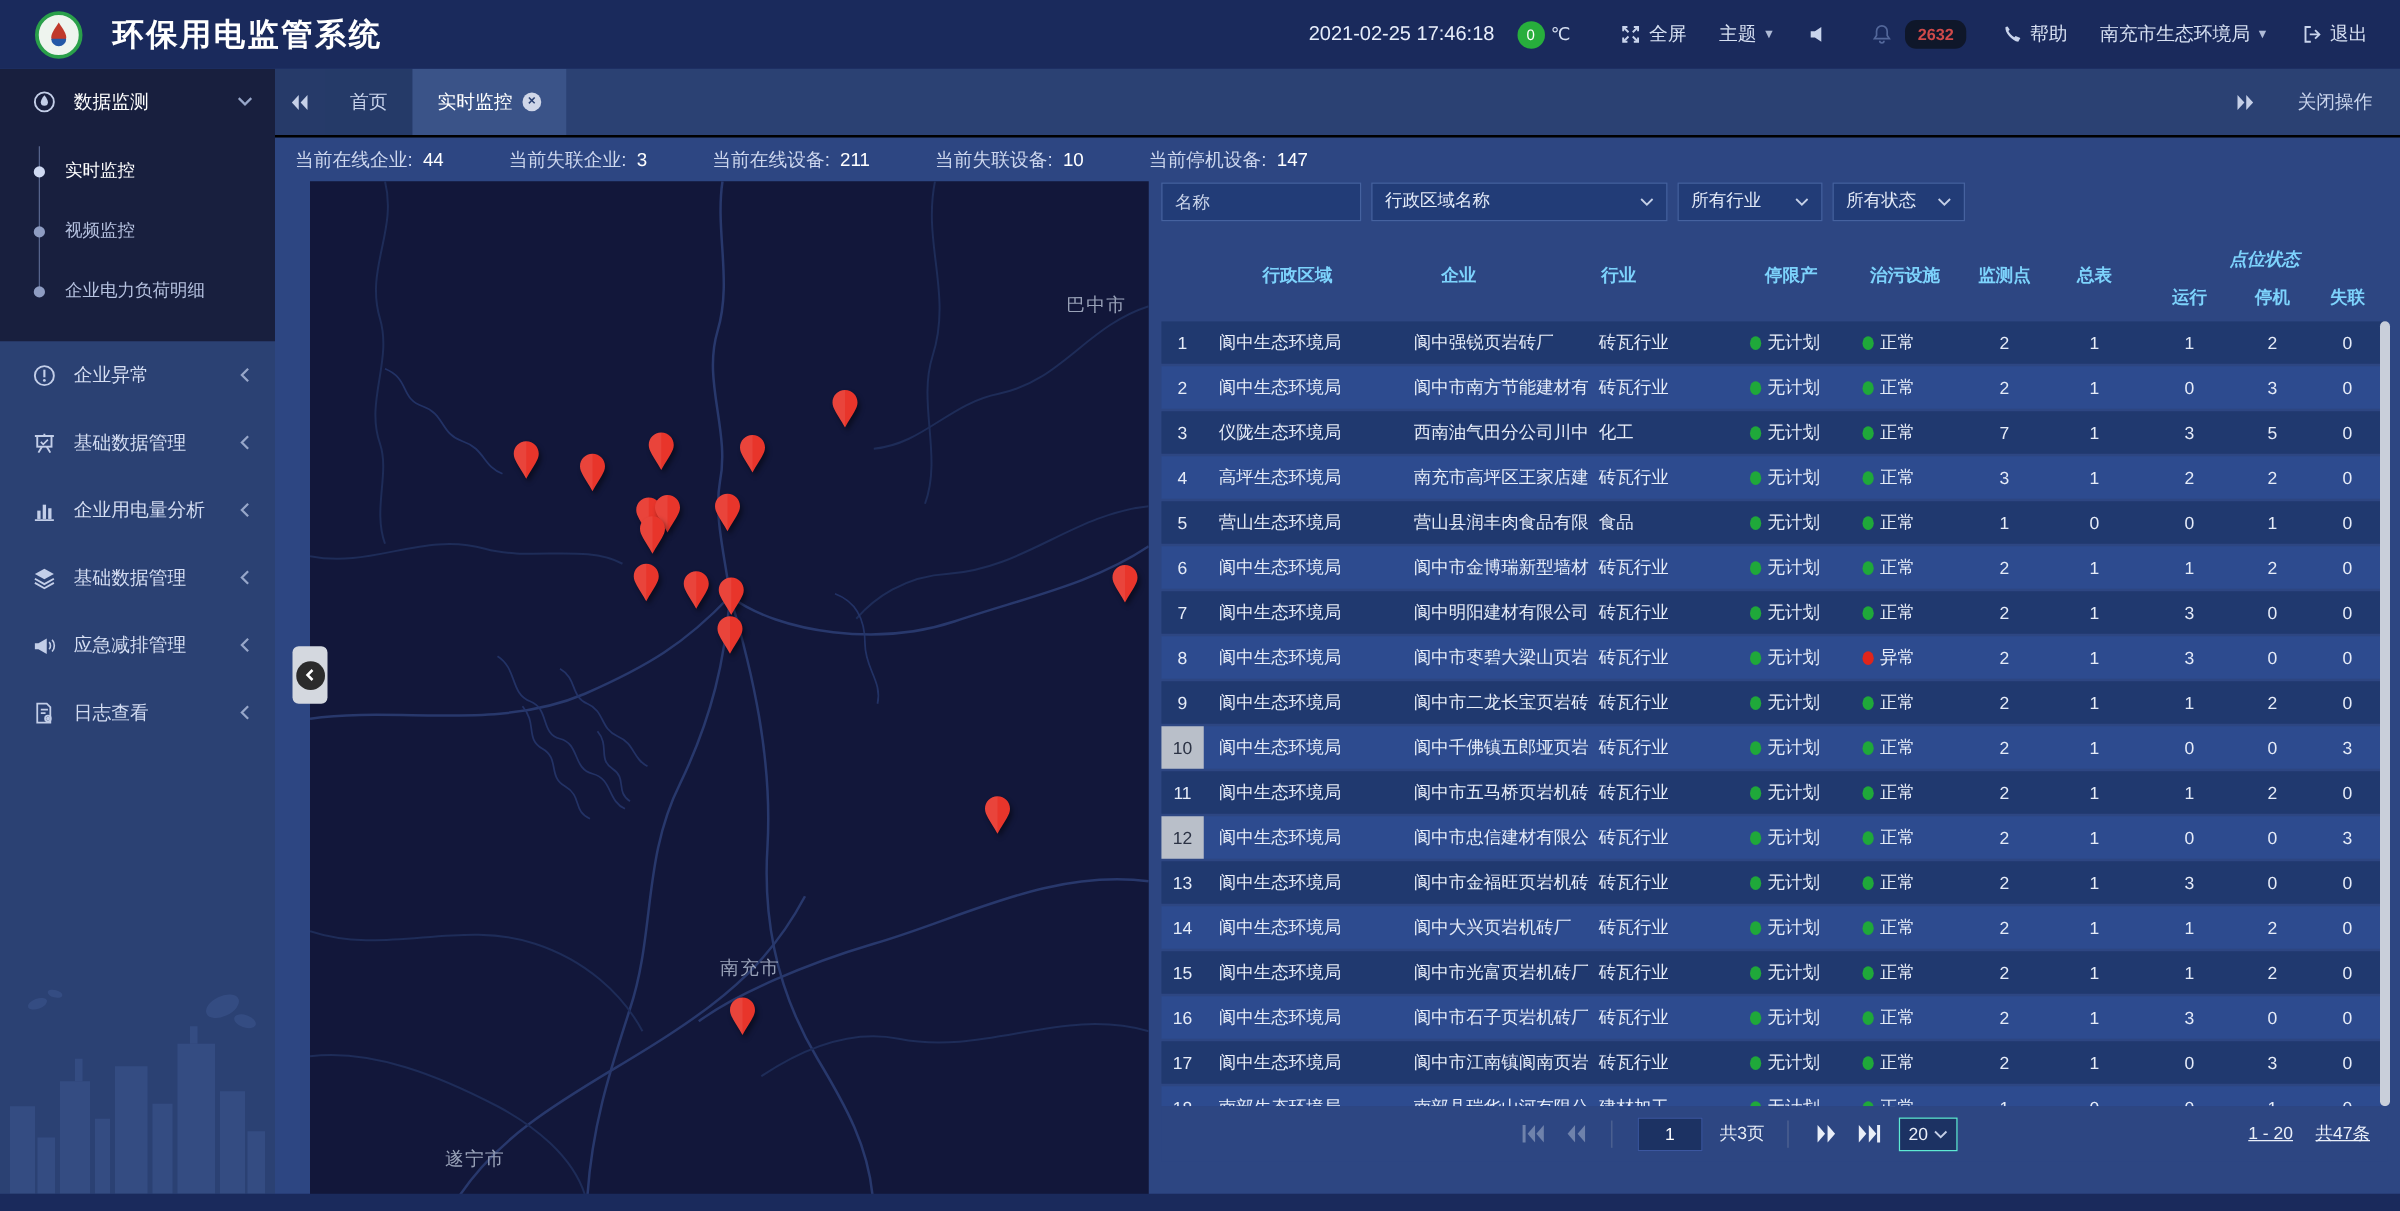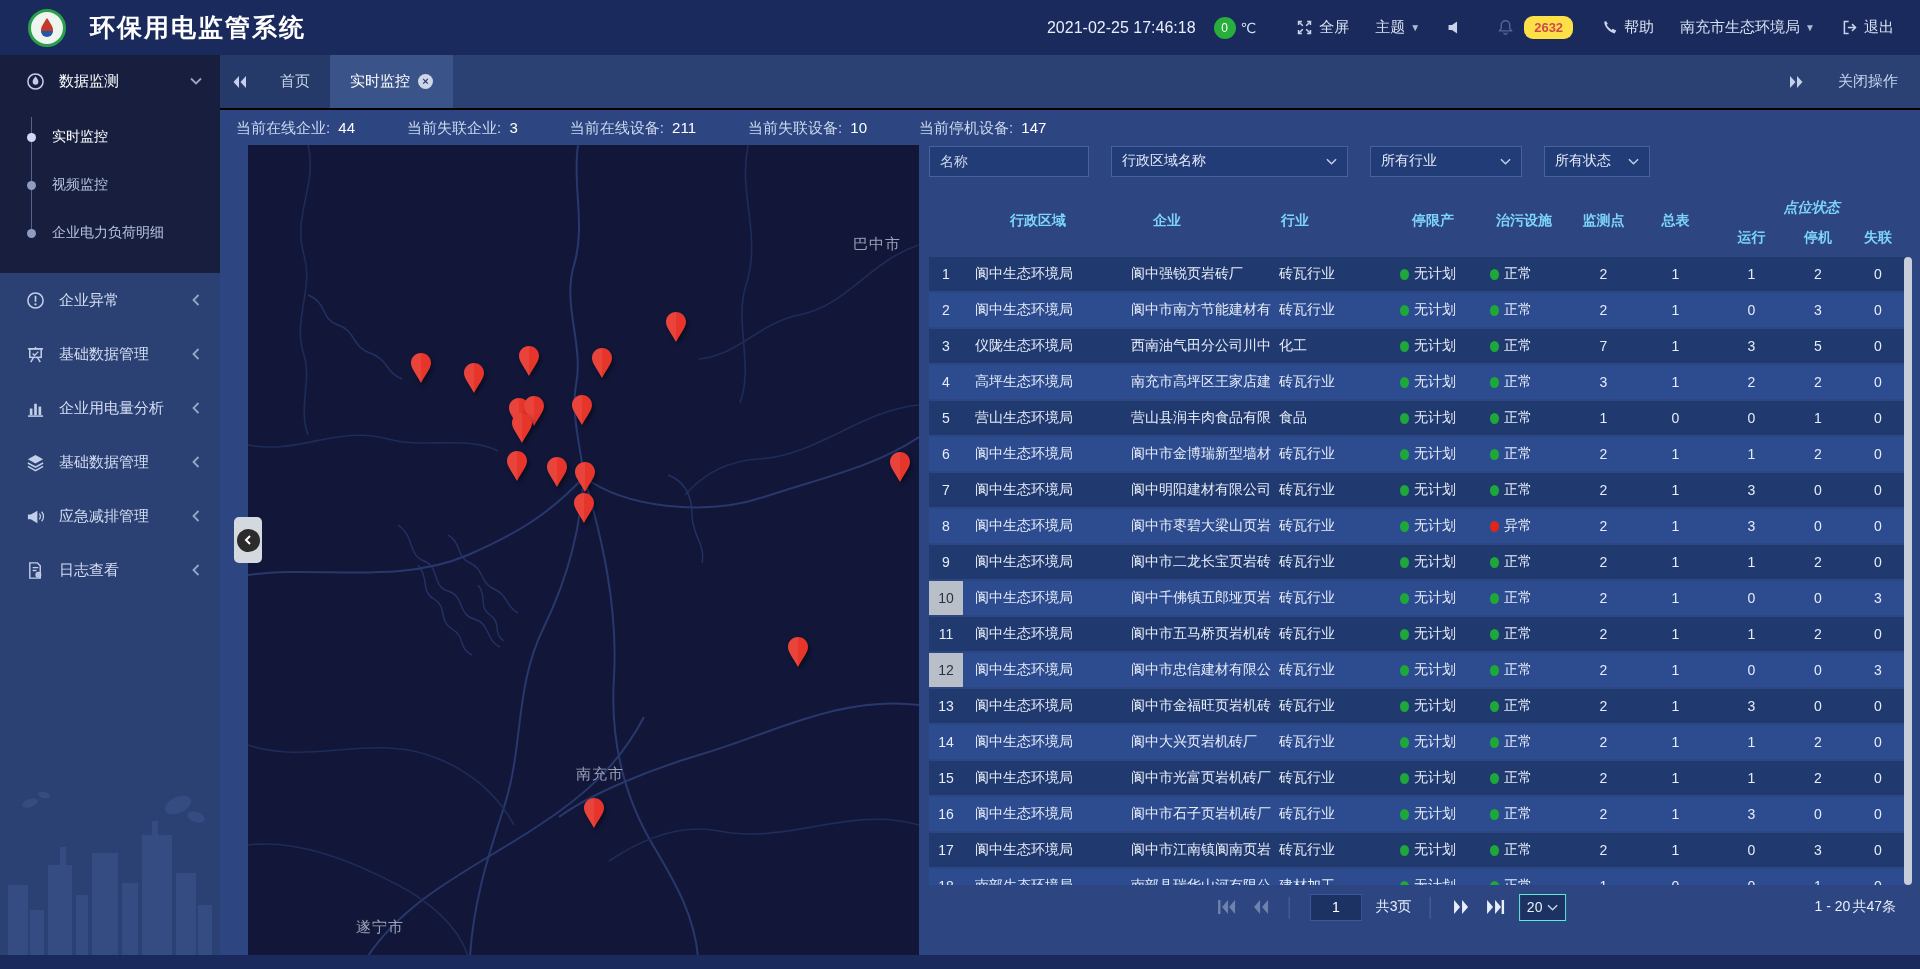--- a/index.html
+++ b/index.html
@@ -17,21 +17,21 @@
   .header-right { margin-left:auto; display:flex; align-items:center; color:#d7e0f2; font-size:15px; }
   .header-right .hitem { display:flex; align-items:center; margin-right:26px; cursor:default; }
   .datetime { font-size:16px; color:#e8eefb; margin-right:18px; }
   .temp-badge { width:22px; height:22px; border-radius:50%; background:#27ae3c; color:#fff; font-size:12px;
                 display:flex; align-items:center; justify-content:center; margin-right:5px; }
   .temp-unit { margin-right:40px; font-size:14px; }
   .hicon { width:17px; height:17px; margin-right:6px; color:#c9d4ec; }
   .hicon svg { width:100%; height:100%; display:block; }
   .caret { font-size:10px; margin-left:5px; color:#aebad6; }
   .bell-wrap { position:relative; margin-right:28px; display:flex; align-items:center; }
-  .bell-badge { background:#fde047; color:#cf4a4a; font-size:13px; font-weight:bold;
+  .bell-badge { background:#0f172a; color:#cf4a4a; font-size:13px; font-weight:bold;
                 border-radius:9px; padding:4px 10px; margin-left:4px; }
 
   
   .sidebar { position:absolute; left:0; top:55px; width:220px; height:900px; background:#2b4173; z-index:20; }
   .side-group-dark { background:#181f3e; padding-bottom:14px; }
   .side-item { height:52px; display:flex; align-items:center; padding:0 18px 0 26px; cursor:pointer; }
   .menu-list .side-item { height:54px; }
   .si-icon { width:19px; height:19px; color:#c3cee8; flex:0 0 19px; }
   .si-icon svg { width:100%; height:100%; display:block; }
   .si-label { color:#d4ddf2; font-size:15px; margin-left:14px; flex:1; }
@@ -77,27 +77,27 @@
   .map-pin { position:absolute; width:24px; height:32px; cursor:pointer; }
   .map-pin svg { width:100%; height:100%; display:block; filter:drop-shadow(2px 3px 2px rgba(0,0,0,.45)); }
   .map-handle { position:absolute; left:-14px; top:372px; width:28px; height:46px; background:#d4d8df;
                 border-radius:5px; display:flex; align-items:center; justify-content:center; cursor:pointer; z-index:5; }
   .map-handle .hcirc { width:23px; height:23px; border-radius:50%; background:#2b2b2b; color:#ffffff;
                 display:flex; align-items:center; justify-content:center; }
   .map-handle .hcirc svg { width:10px; height:10px; }
 
   
   .right-panel { position:relative; flex:1; margin:0 10px 0 10px; height:811px; }
-  .filter-row { display:flex; align-items:center; height:32px; gap:22px; }
+  .filter-row { display:flex; align-items:center; height:32px; gap:8px; }
   .f-box { height:31px; background:#223c77; border:1px solid #46629f; color:#e3eaf8; font-size:14px;
            display:flex; align-items:center; padding:0 10px; cursor:pointer; }
   input.f-box { width:160px; cursor:text; }
   input.f-box::placeholder { color:#cbd5ea; opacity:1; }
   .f-select { justify-content:space-between; }
-  .f-region { width:237px; } .f-industry { width:152px; } .f-status { width:106px; }
+  .f-region { width:237px; } .f-industry { width:116px; } .f-status { width:106px; }
   .f-caret { width:11px; height:11px; color:#c4cfe6; margin-left:12px; }
   .f-caret svg { width:100%; height:100%; display:block; }
 
   .grid-cols { display:grid; grid-template-columns:34px 150px 160px 115px 90px 92px 67px 77px 75px 58px 62px; }
   .table-header { margin-top:8px; height:72px; display:grid;
                   grid-template-columns:34px 150px 160px 115px 90px 92px 67px 77px 75px 58px 62px;
                   grid-template-rows:34px 38px; color:#7dd3fc; font-size:14px; font-weight:bold; }
   .th { grid-row:1 / 3; display:flex; align-items:center; justify-content:center; }
   .th.left { justify-content:flex-start; }
   .th-group { grid-row:1; grid-column:9 / 12; display:flex; align-items:flex-end; justify-content:center;
@@ -124,21 +124,21 @@
   .pg-center { position:absolute; left:50%; transform:translateX(-58%); display:flex; align-items:center; gap:14px; }
   .pg-icon { width:20px; height:16px; cursor:pointer; }
   .pg-icon svg { width:100%; height:100%; display:block; }
   .pg-disabled { color:#6f82ab; } .pg-enabled { color:#e9eef8; }
   .pg-sep { color:#4a5f90; font-size:18px; }
   .pg-input { width:52px; height:27px; background:#1c3263; border:1px solid #3c57a0; color:#ffffff;
               text-align:center; font-size:14px; }
   .pg-size { height:27px; background:#1c3263; border:1px solid #5eead4; display:flex; align-items:center;
              padding:0 7px; cursor:pointer; }
   .pg-size .f-caret { margin-left:5px; }
-  .pg-right { margin-left:auto; padding-right:14px; display:flex; gap:2px; color:#e9eef8; }
+  .pg-right { margin-left:auto; padding-right:14px; display:flex; gap:18px; color:#e9eef8;text-decoration:underline; }
 
   .footer-strip { position:absolute; left:0; bottom:0; width:1920px; height:14px; background:#1a2a5c; z-index:25; }
 </style>
 </head>
 <body>
 
 <div id="app">
 
   <div class="app-header">
     <div class="logo">

